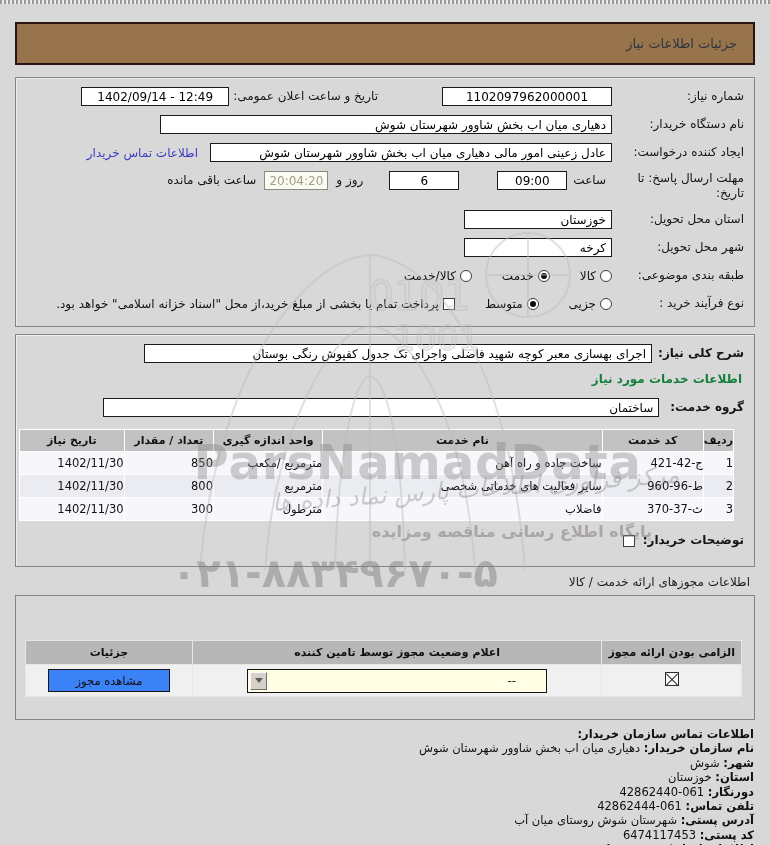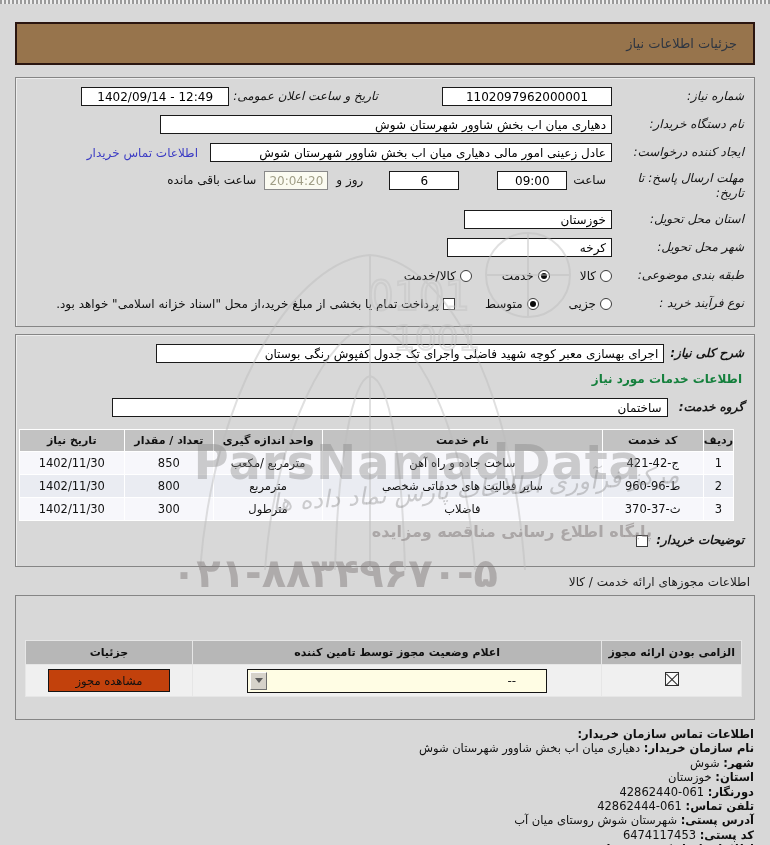--- a/index.html
+++ b/index.html
@@ -17,21 +17,21 @@
     display:flex; align-items:center; justify-content:flex-start;
     padding:0 16px; color:#2e3642; font-size:13px;
   }
   .panel {
     margin:0 15px; border:1px solid #858585;
     box-shadow:inset 1px 1px 0 rgba(255,255,255,.55);
     padding:9px 10px 4px 10px; background:#d8d8d8;
   }
   .frow { display:flex; align-items:center; margin-bottom:9px; gap:4px; min-height:19px; }
   .frow.top { align-items:flex-start; }
-  .flabel { width:128px; flex:none; font-size:12px; color:#151515; line-height:1.25;font-style:italic; }
+  .flabel { width:128px; flex:none; font-size:12px; color:#151515; line-height:1.25; }
   .b { font-weight:bold; }
   .tbox {
     background:#fff; border:1px solid #1a1a1a; height:19px;
     display:flex; align-items:center; padding:0 5px; font-size:12px; color:#000;
   }
   .center { justify-content:center; }
   .bidiltr { direction:ltr; unicode-bidi:bidi-override; }
   .link { color:#3b3bc4; font-size:12px; margin-right:8px; cursor:pointer; }
   .disbox { background:#fbfbf1; border:1px solid #8a8a8a; color:#a09e86; height:19px;
     width:64px; display:flex; align-items:center; justify-content:center; font-size:12px; }
@@ -46,36 +46,36 @@
     top:50%; height:1px; background:#2c2c2c; }
   .xbox.on::before { transform:rotate(45deg); } .xbox.on::after { transform:rotate(-45deg); }
   .opt-label { font-size:12px; }
   .gap26 { margin-right:26px; } .gap34 { margin-right:34px; } .gap60 { margin-right:60px; }
   .section-heading { font-size:12px; color:#15803d; margin:4px 2px 12px 0; }
   .section-title-out { font-size:12px; color:#1c1c1c; margin:8px 20px 6px 20px; }
   table { border-collapse:collapse; }
   .t1 { margin:4px 10px 10px 10px; width:715px; border:1px solid #b7b7b7; }
   .t1 th { background:#c2c2c2; font-size:11px; font-weight:bold; height:22px;
     border:1px solid #fff; color:#111; }
-  .t1 td { font-size:11.5px; height:23px; text-align:center; border:1px solid #fff; color:#121212; }
+  .t1 td { font-size:11.5px; height:23px; text-align:right; border:1px solid #fff; color:#121212; }
   .t1 tr.r-a td { background:#f7f7fb; } .t1 tr.r-b td { background:#eaecf2; }
   .t2 { width:717px; margin:0 12px; border:1px solid #c2c2c2; }
   .t2 th { background:#b7b7b7; font-size:11px; font-weight:bold; height:24px;
     border:1px solid #e6e6e6; color:#101010; }
   .t2 td { background:#f0f0f0; height:32px; text-align:center; border:1px solid #e6e6e6; vertical-align:middle; }
   .panel3 { margin:0 15px; border:1px solid #858585; padding:44px 0 22px 0; background:#d8d8d8; }
   .selbox { position:relative; width:300px; height:24px; background:#fffde4;
     border:1px solid #141414; margin:0 auto; display:flex; align-items:center;
     padding-right:30px; font-size:12px; color:#222; }
   .sel-btn { position:absolute; left:2px; top:2px; bottom:2px; width:17px;
     background:#d6d2ca; border:1px solid; border-color:#fcfcfc #6f6f6f #6f6f6f #fcfcfc;
     display:flex; align-items:center; justify-content:center; cursor:pointer; }
   .tri { width:0; height:0; border-left:4px solid transparent; border-right:4px solid transparent;
     border-top:5px solid #5a5a5a; }
-  .btn-view { background:#c2410c; border:1px solid #141414; height:23px; min-width:122px;
+  .btn-view { background:#3b82f6; border:1px solid #141414; height:23px; min-width:122px;
     font-size:11.5px; font-family:inherit; color:#111; cursor:pointer; padding:0 12px; }
   .footer { margin:7px 16px 0 16px; font-size:11.5px; line-height:14.4px; color:#101010; }
   .wm { position:absolute; inset:0; pointer-events:none; z-index:6; }
   .wm-latin { position:absolute; top:434px; right:128px; font-size:48px; font-weight:bold;
     color:rgba(130,130,130,.38); letter-spacing:1px; direction:ltr; }
   .wm-script { position:absolute; top:478px; right:90px; width:500px; font-size:24px;
     color:rgba(120,120,120,.35); transform:rotate(-4deg); font-style:italic; }
   .wm-fa { position:absolute; top:522px; right:118px; font-size:16px; font-weight:bold;
     color:rgba(125,118,118,.5); letter-spacing:2px; }
   .wm-phone { position:absolute; top:550px; right:272px; font-size:40px; font-weight:bold;
@@ -121,21 +121,21 @@
     <span class="opt-label" style="margin:2px 4px 0 0">ساعت باقی مانده</span>
   </div>
 
   <div class="frow">
     <span class="flabel">استان محل تحویل:</span>
     <span class="tbox" style="width:148px">خوزستان</span>
   </div>
 
   <div class="frow">
     <span class="flabel">شهر محل تحویل:</span>
-    <span class="tbox" style="width:165px">کرخه</span>
+    <span class="tbox" style="width:148px">کرخه</span>
   </div>
 
   <div class="frow">
     <span class="flabel">طبقه بندی موضوعی:</span>
     <span class="radio"></span>
     <span class="opt-label">کالا</span>
     <span class="radio gap26 on"></span>
     <span class="opt-label">خدمت</span>
     <span class="radio gap26"></span>
     <span class="opt-label">کالا/خدمت</span>

